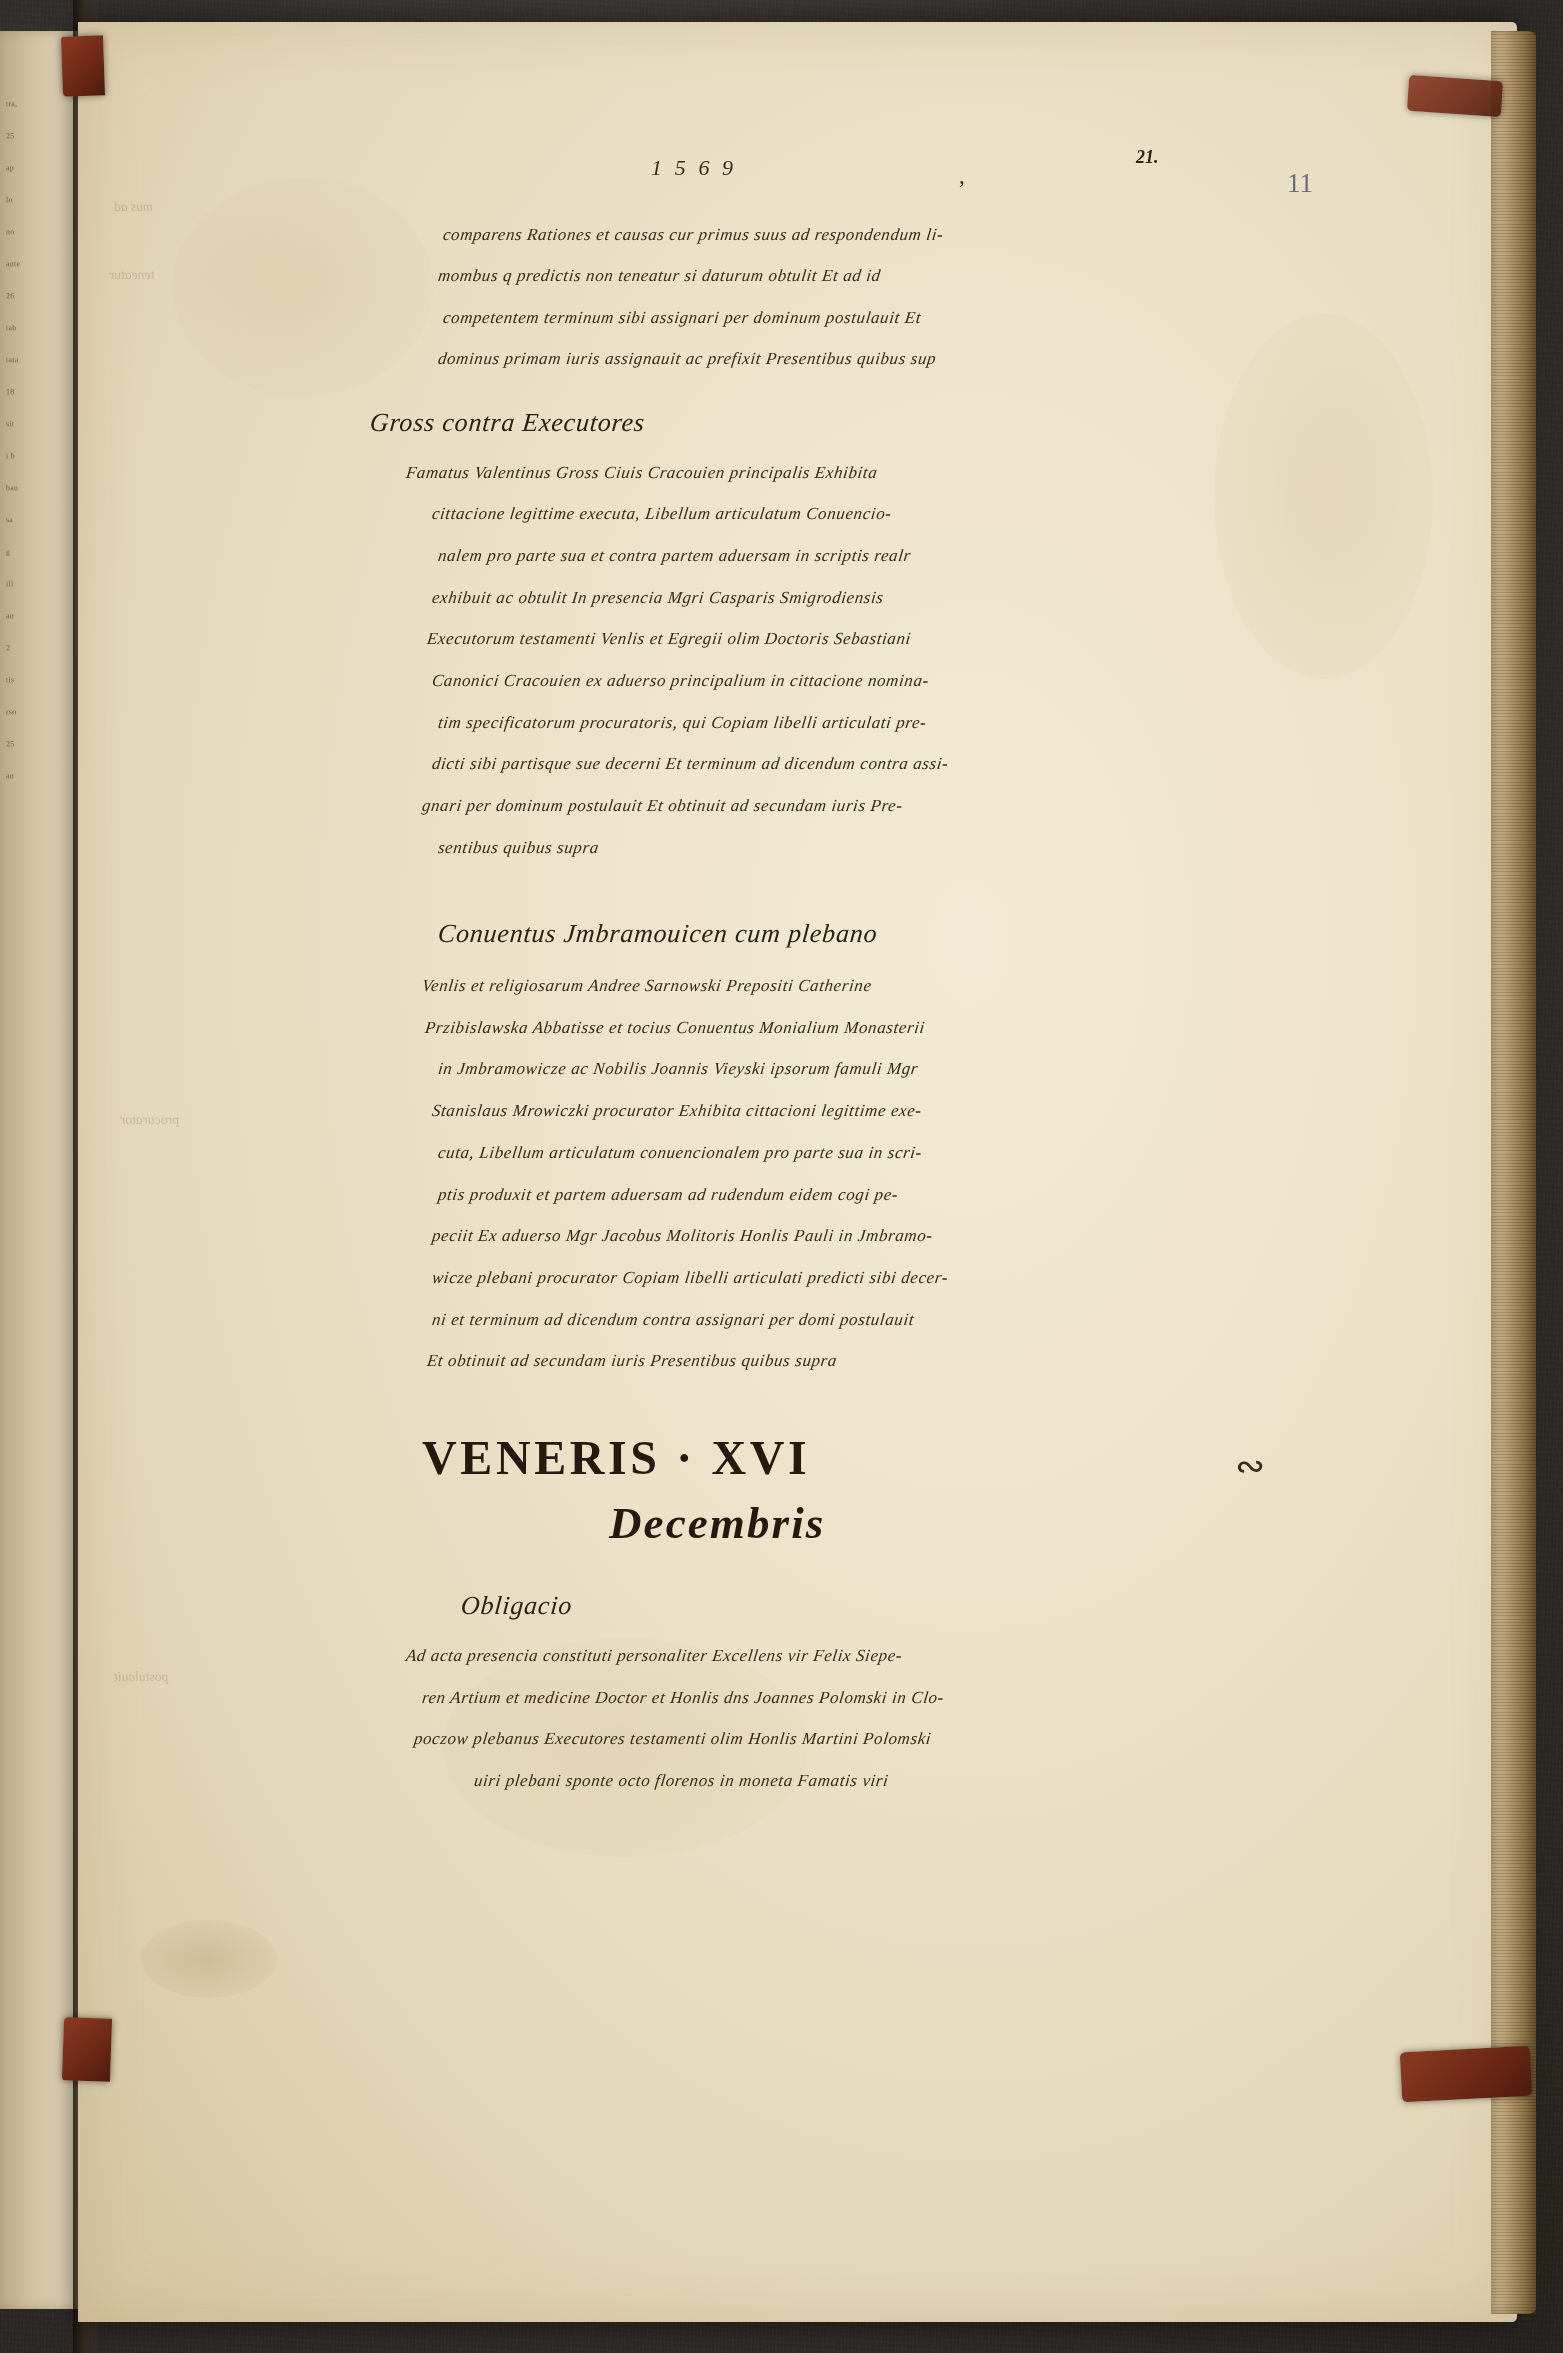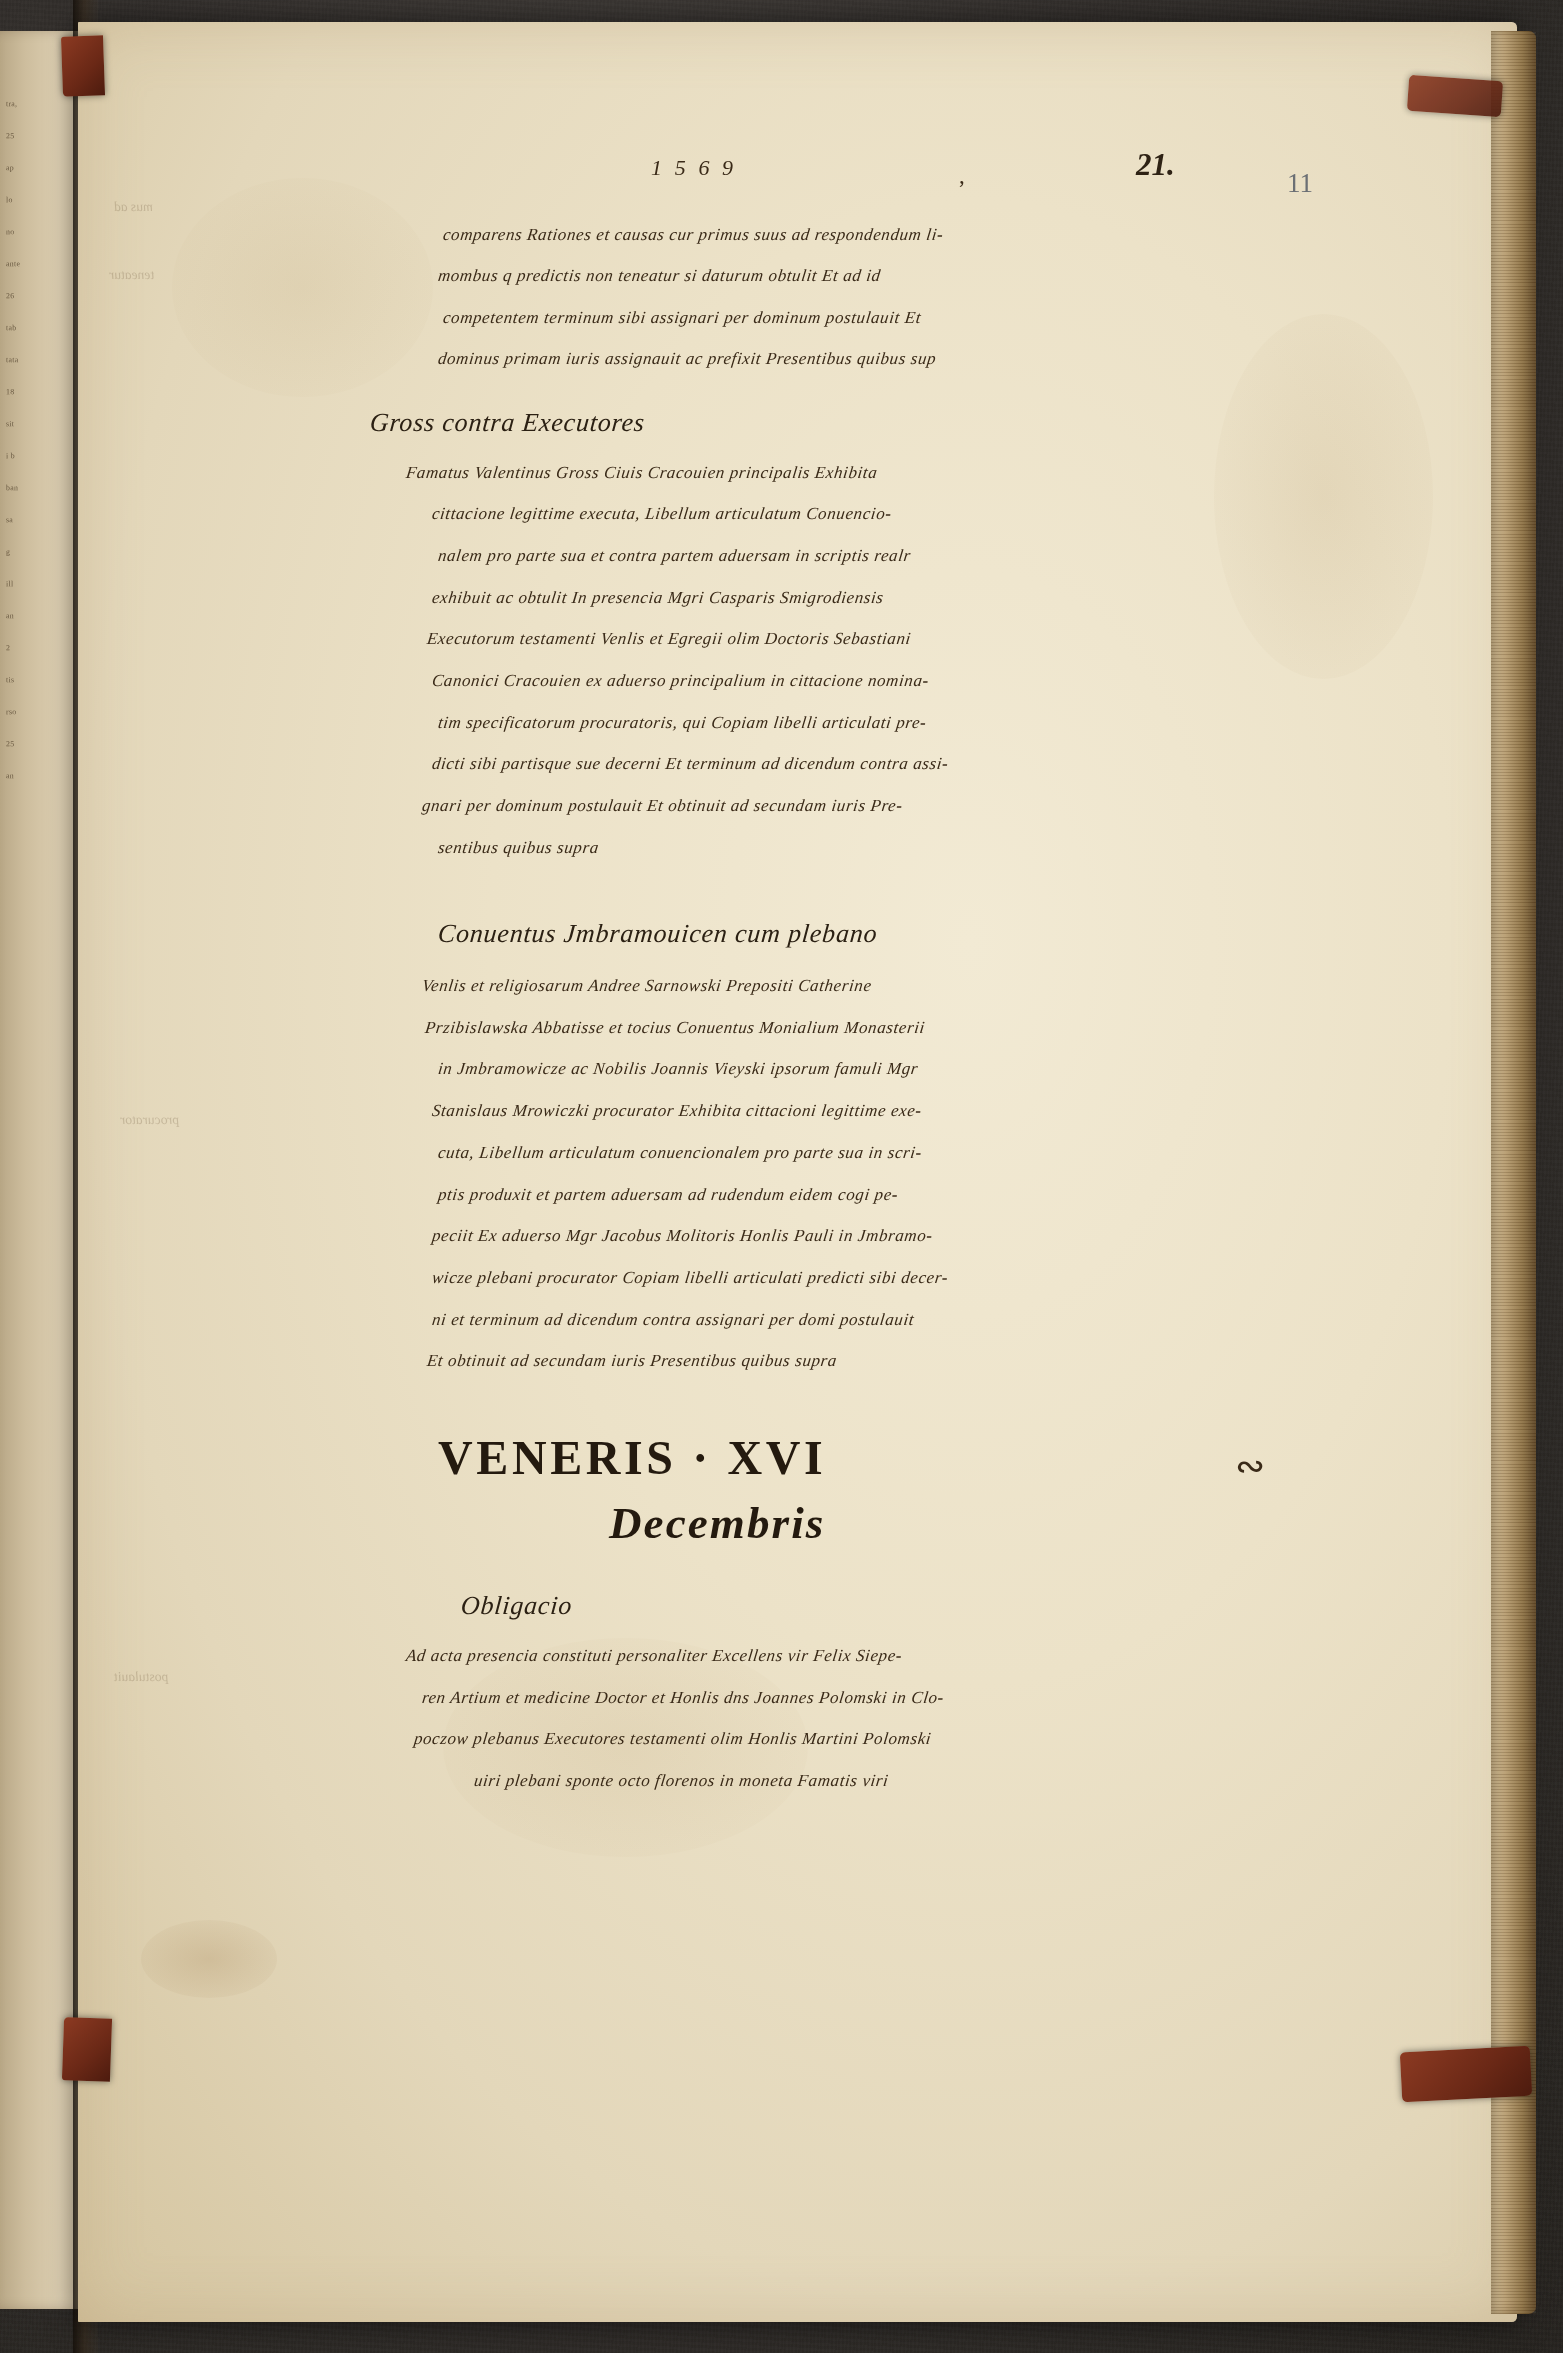--- a/index.html
+++ b/index.html
@@ -164,21 +164,21 @@
     font-weight: 700;
     font-style: italic;
   }
   .year {
     font-size: 22px;
     color: #3a2a18;
     letter-spacing: 3.6px;
     font-style: italic;
   }
   .folio {
-    font-size: 31px;
+    font-size: 18px;
     color: #2e2214;
     font-weight: 700;
     font-style: italic;
   }
   .pencil {
     font-size: 27px;
     color: #6b6f74;
     font-family: "Liberation Serif", serif;
   }
   .flourish {
@@ -269,21 +269,21 @@
     <div class="ink body-line" style="left:347px; top:996px;">Przibislawska Abbatisse et tocius Conuentus Monialium Monasterii</div>
     <div class="ink body-line" style="left:360px; top:1037px;">in Jmbramowicze ac Nobilis Joannis Vieyski ipsorum famuli Mgr</div>
     <div class="ink body-line" style="left:354px; top:1079px;">Stanislaus Mrowiczki procurator Exhibita cittacioni legittime exe-</div>
     <div class="ink body-line" style="left:360px; top:1121px;">cuta, Libellum articulatum conuencionalem pro parte sua in scri-</div>
     <div class="ink body-line" style="left:360px; top:1163px;">ptis produxit et partem aduersam ad rudendum eidem cogi pe-</div>
     <div class="ink body-line" style="left:354px; top:1204px;">peciit Ex aduerso Mgr Jacobus Molitoris Honlis Pauli in Jmbramo-</div>
     <div class="ink body-line" style="left:354px; top:1246px;">wicze plebani procurator Copiam libelli articulati predicti sibi decer-</div>
     <div class="ink body-line" style="left:354px; top:1288px;">ni et terminum ad dicendum contra assignari per domi postulauit</div>
     <div class="ink body-line" style="left:349px; top:1329px;">Et obtinuit ad secundam iuris    Presentibus quibus supra</div>
 
-    <div class="ink display" style="left:360px; top:1408px;">VENERIS · XVI</div>
+    <div class="ink display" style="left:344px; top:1408px;">VENERIS · XVI</div>
     <div class="ink display2" style="left:531px; top:1475px;">Decembris</div>
     <div class="ink flourish" style="left:1157px; top:1423px; font-size:36px;">∾</div>
 
     <div class="ink heading" style="left:383px; top:1569px;">Obligacio</div>
     <div class="ink body-line" style="left:328px; top:1624px;">Ad acta presencia constituti personaliter Excellens vir Felix Siepe-</div>
     <div class="ink body-line" style="left:344px; top:1666px;">ren Artium et medicine Doctor et Honlis dns Joannes Polomski in Clo-</div>
     <div class="ink body-line" style="left:336px; top:1707px;">poczow plebanus Executores testamenti olim Honlis Martini Polomski</div>
     <div class="ink body-line" style="left:396px; top:1749px;">uiri plebani sponte octo florenos in moneta Famatis viri</div>
   </div>
 

